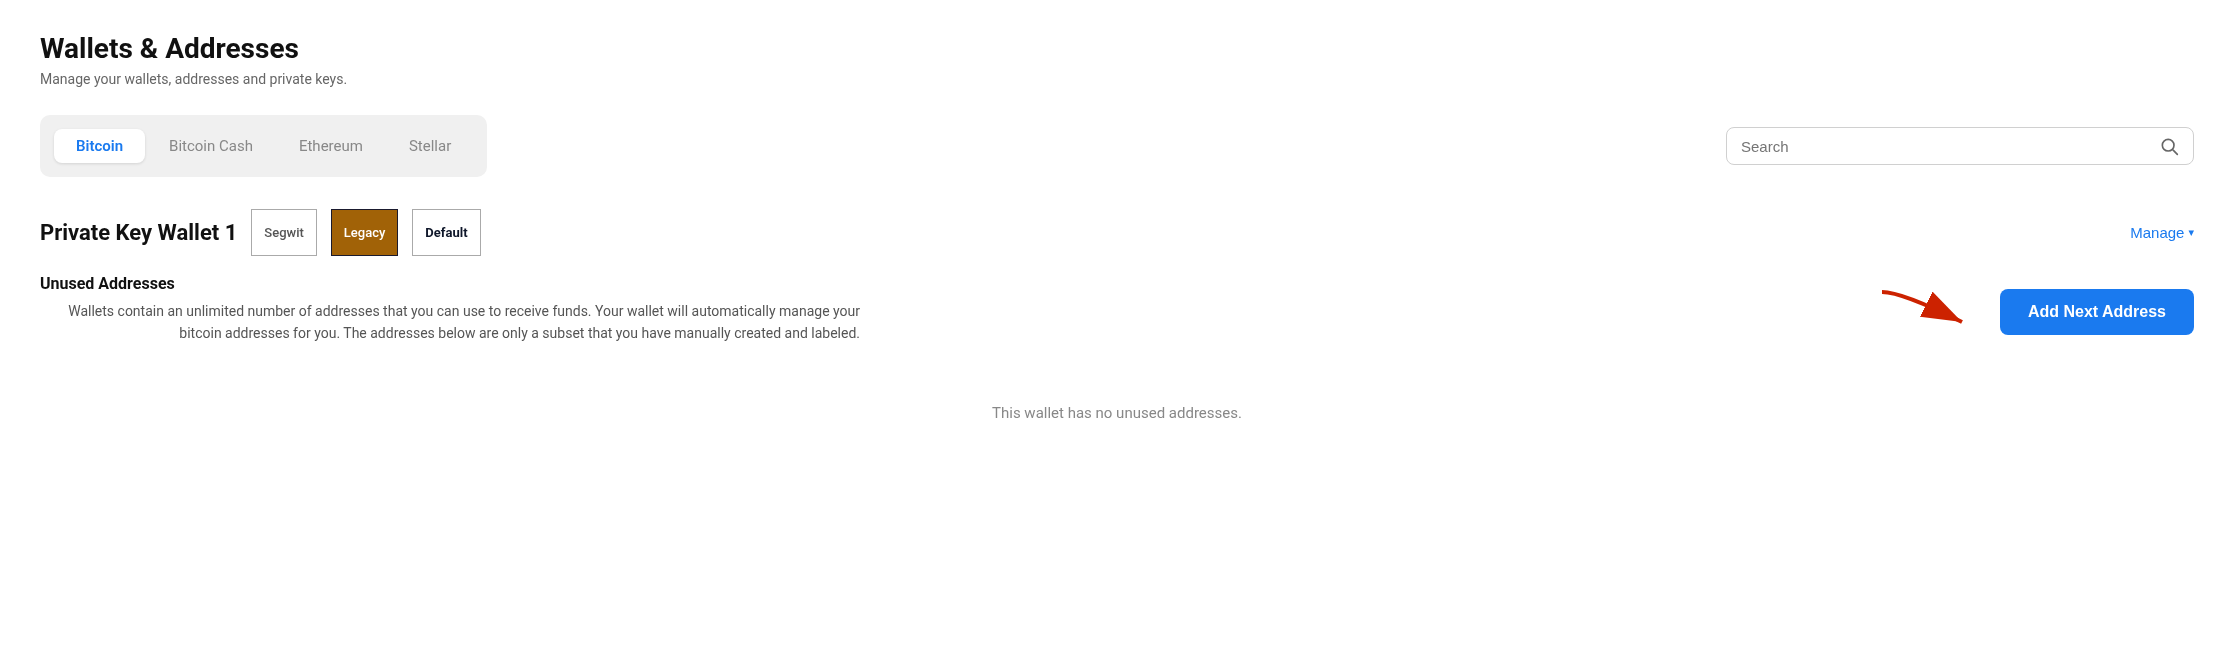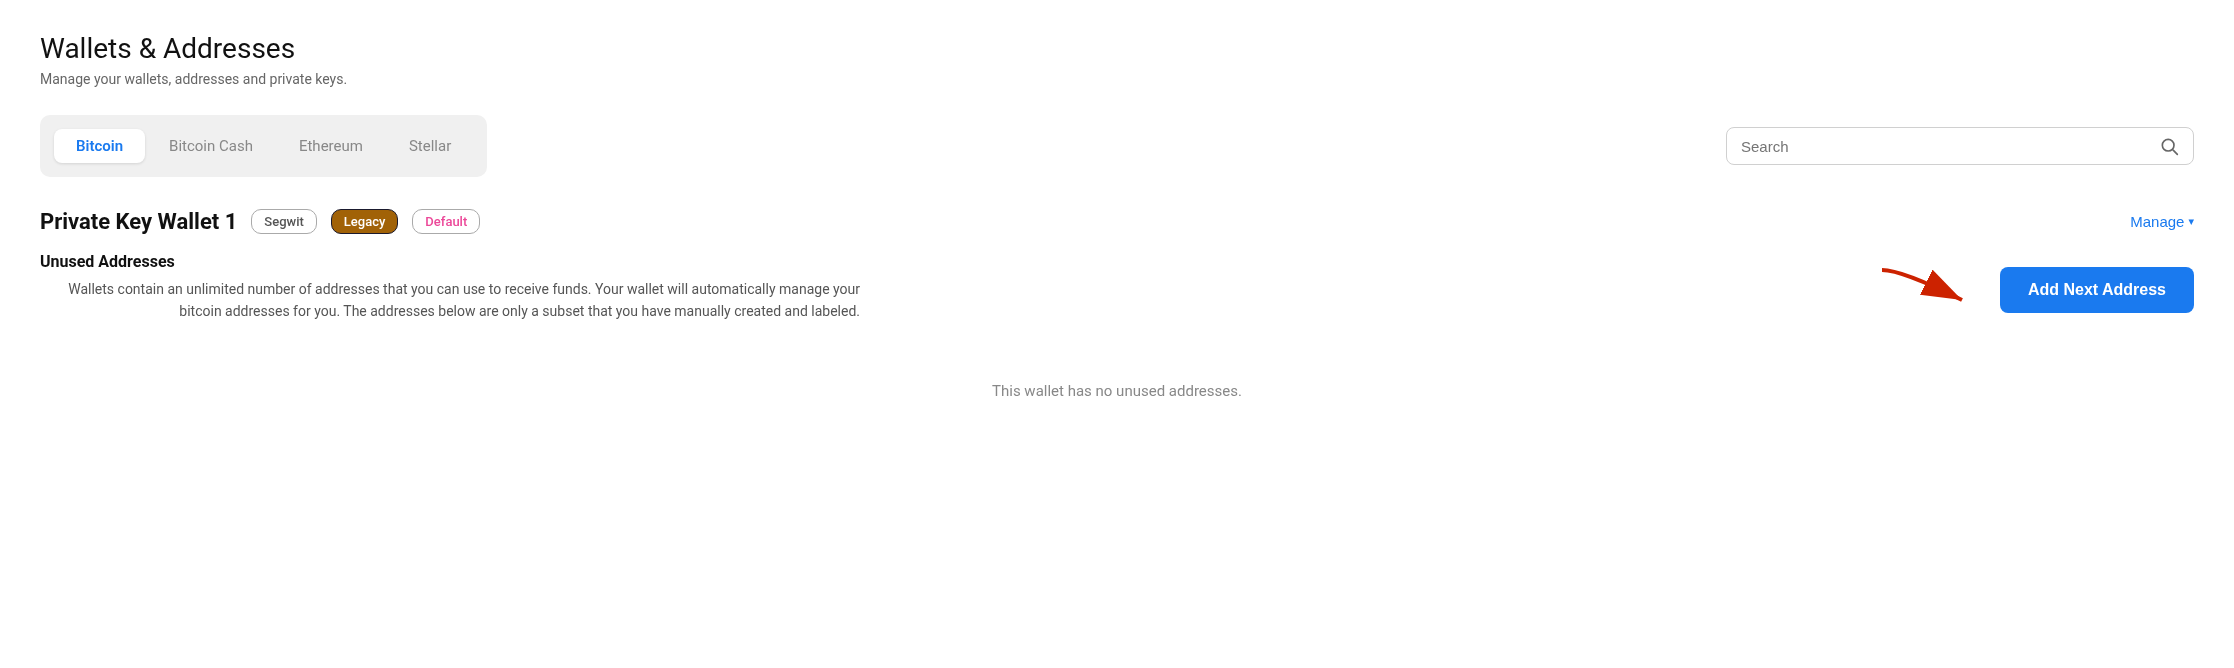--- a/index.html
+++ b/index.html
@@ -15,21 +15,21 @@
       min-height: 668px;
       padding: 32px 40px;
     }
 
     .page-header {
       margin-bottom: 28px;
     }
 
     .page-title {
       font-size: 28px;
-      font-weight: 400;
+      font-weight: 700;
       color: #111111;
       margin-bottom: 6px;
     }
 
     .page-subtitle {
       font-size: 14px;
       color: #666666;
     }
 
     .top-bar {
@@ -109,43 +109,44 @@
       gap: 14px;
     }
 
     .wallet-name {
       font-size: 22px;
       font-weight: 700;
       color: #111111;
     }
 
     .badge {
-      padding: 4px 12px;
-      border-radius: 10px;
+      padding: 15px 12px;
+      border-radius: 0;
       font-size: 13px;
       font-weight: 500;
       cursor: pointer;
     }
 
     .badge-outline {
       border: 1.5px solid #aaaaaa;
       color: #555555;
       background: transparent;
     }
 
     .badge-filled {
       background: #a16207;
       color: #ffffff;
       border: 1.5px solid #1a1a2e;
     }
 
     .badge-default {
       border: 1.5px solid #aaaaaa;
-      color: #ec4899;
+      color: #0f172a;
       background: transparent;
+      font-weight: bold;
     }
 
     .manage-button {
       display: flex;
       align-items: center;
       gap: 4px;
       color: #1a7aef;
       font-size: 15px;
       font-weight: 500;
       cursor: pointer;

